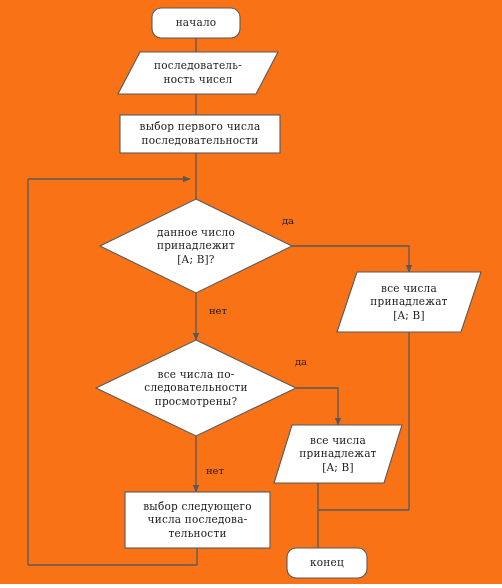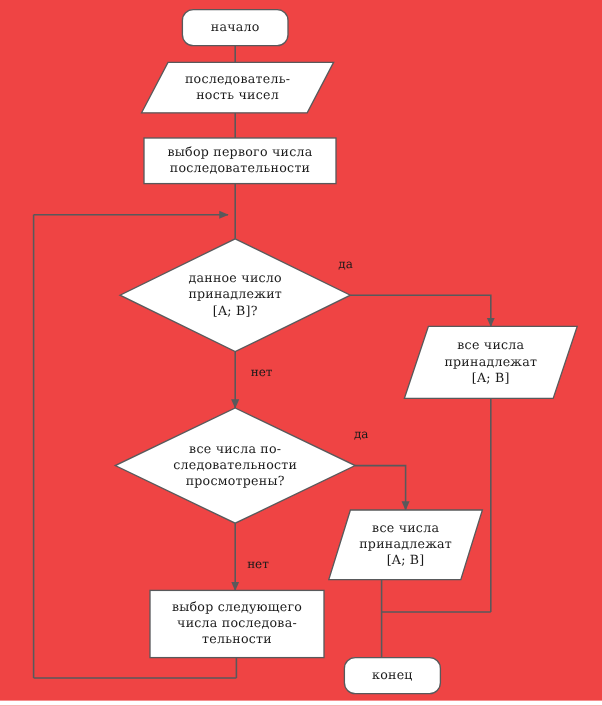--- a/index.html
+++ b/index.html
@@ -4,21 +4,21 @@
 <style>
   html, body {
     margin: 0;
     padding: 0;
     background: #ffffff;
   }
   #flowchart-root {
     position: relative;
     width: 502px;
     height: 584px;
-    background: #ef4444;
+    background: #f97316;
     font-family: "DejaVu Serif", serif;
     overflow: hidden;
   }
   svg#flow-svg {
     display: block;
     width: 502px;
     height: 588px;
   }
   .shape-stroke {
     fill: #ffffff;

